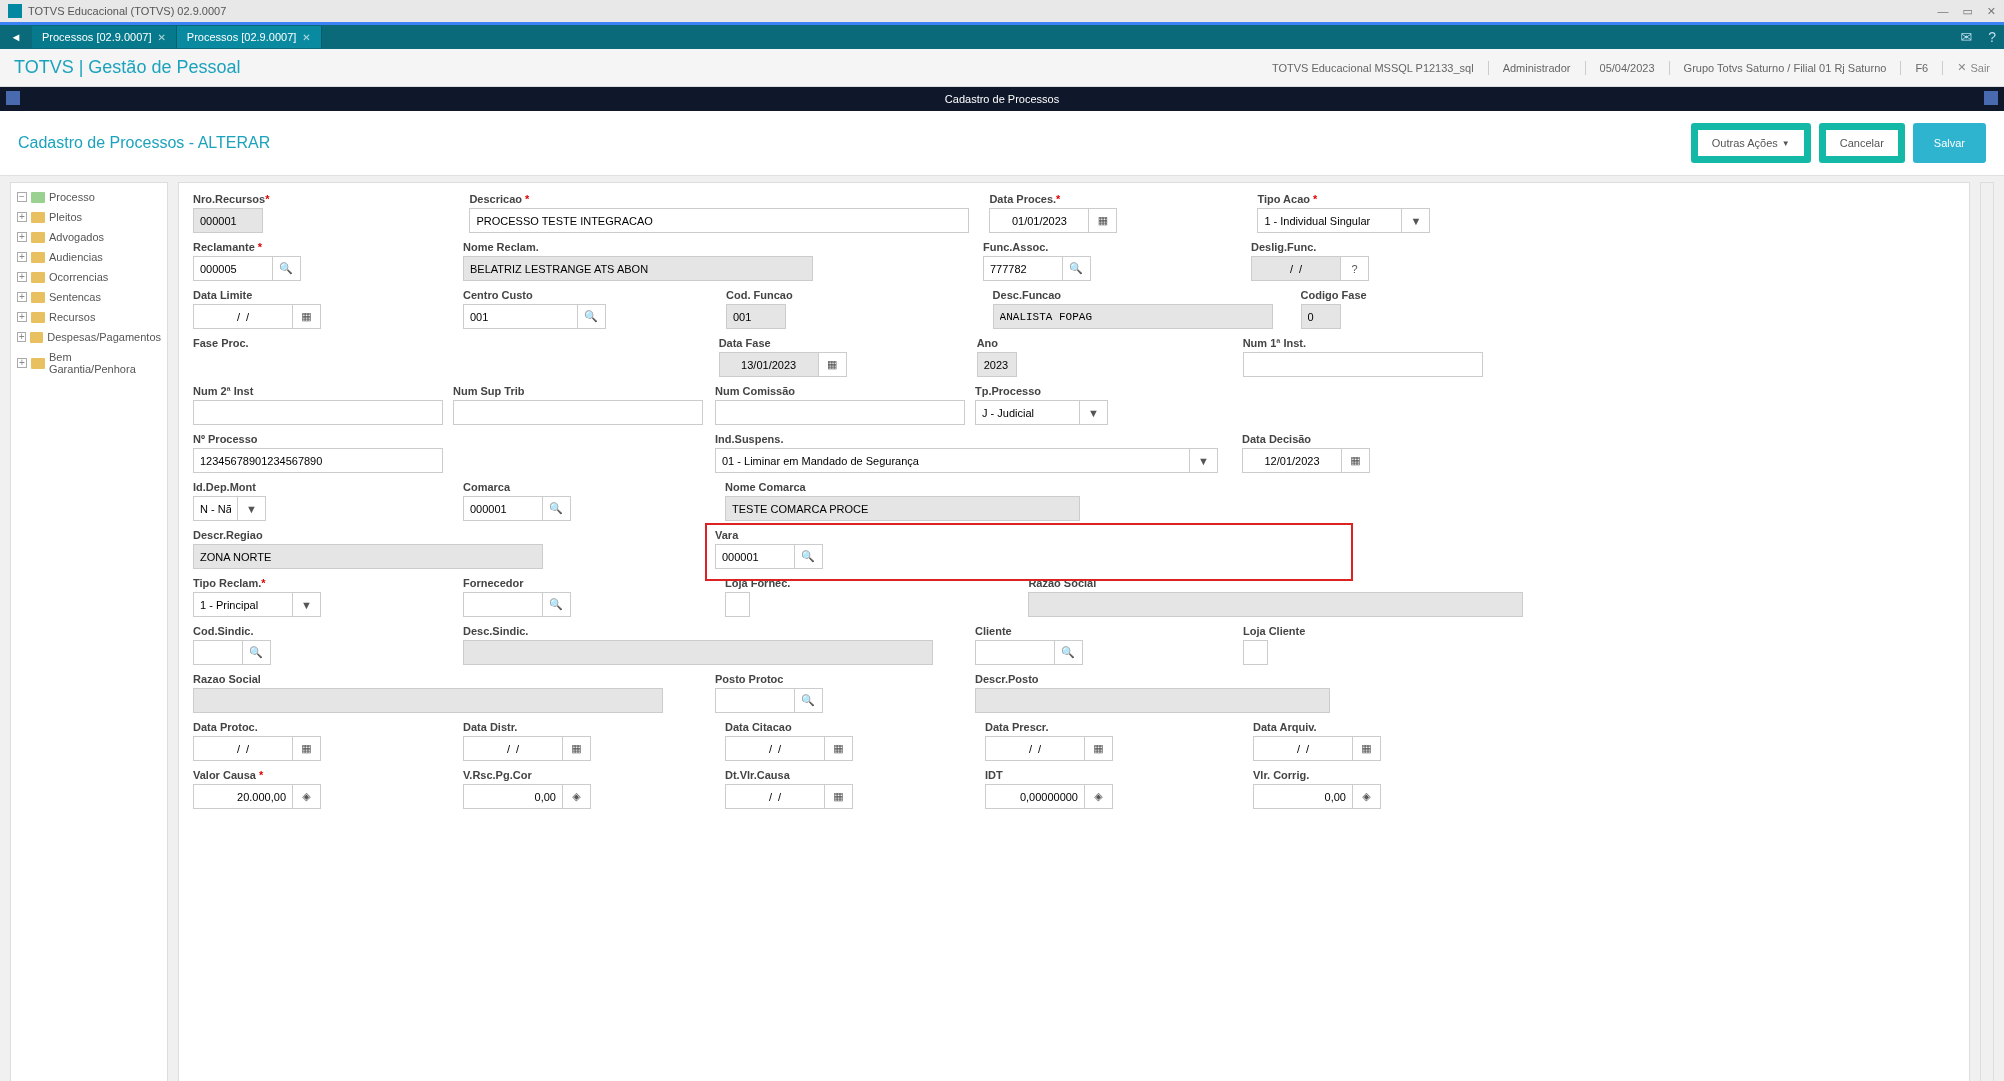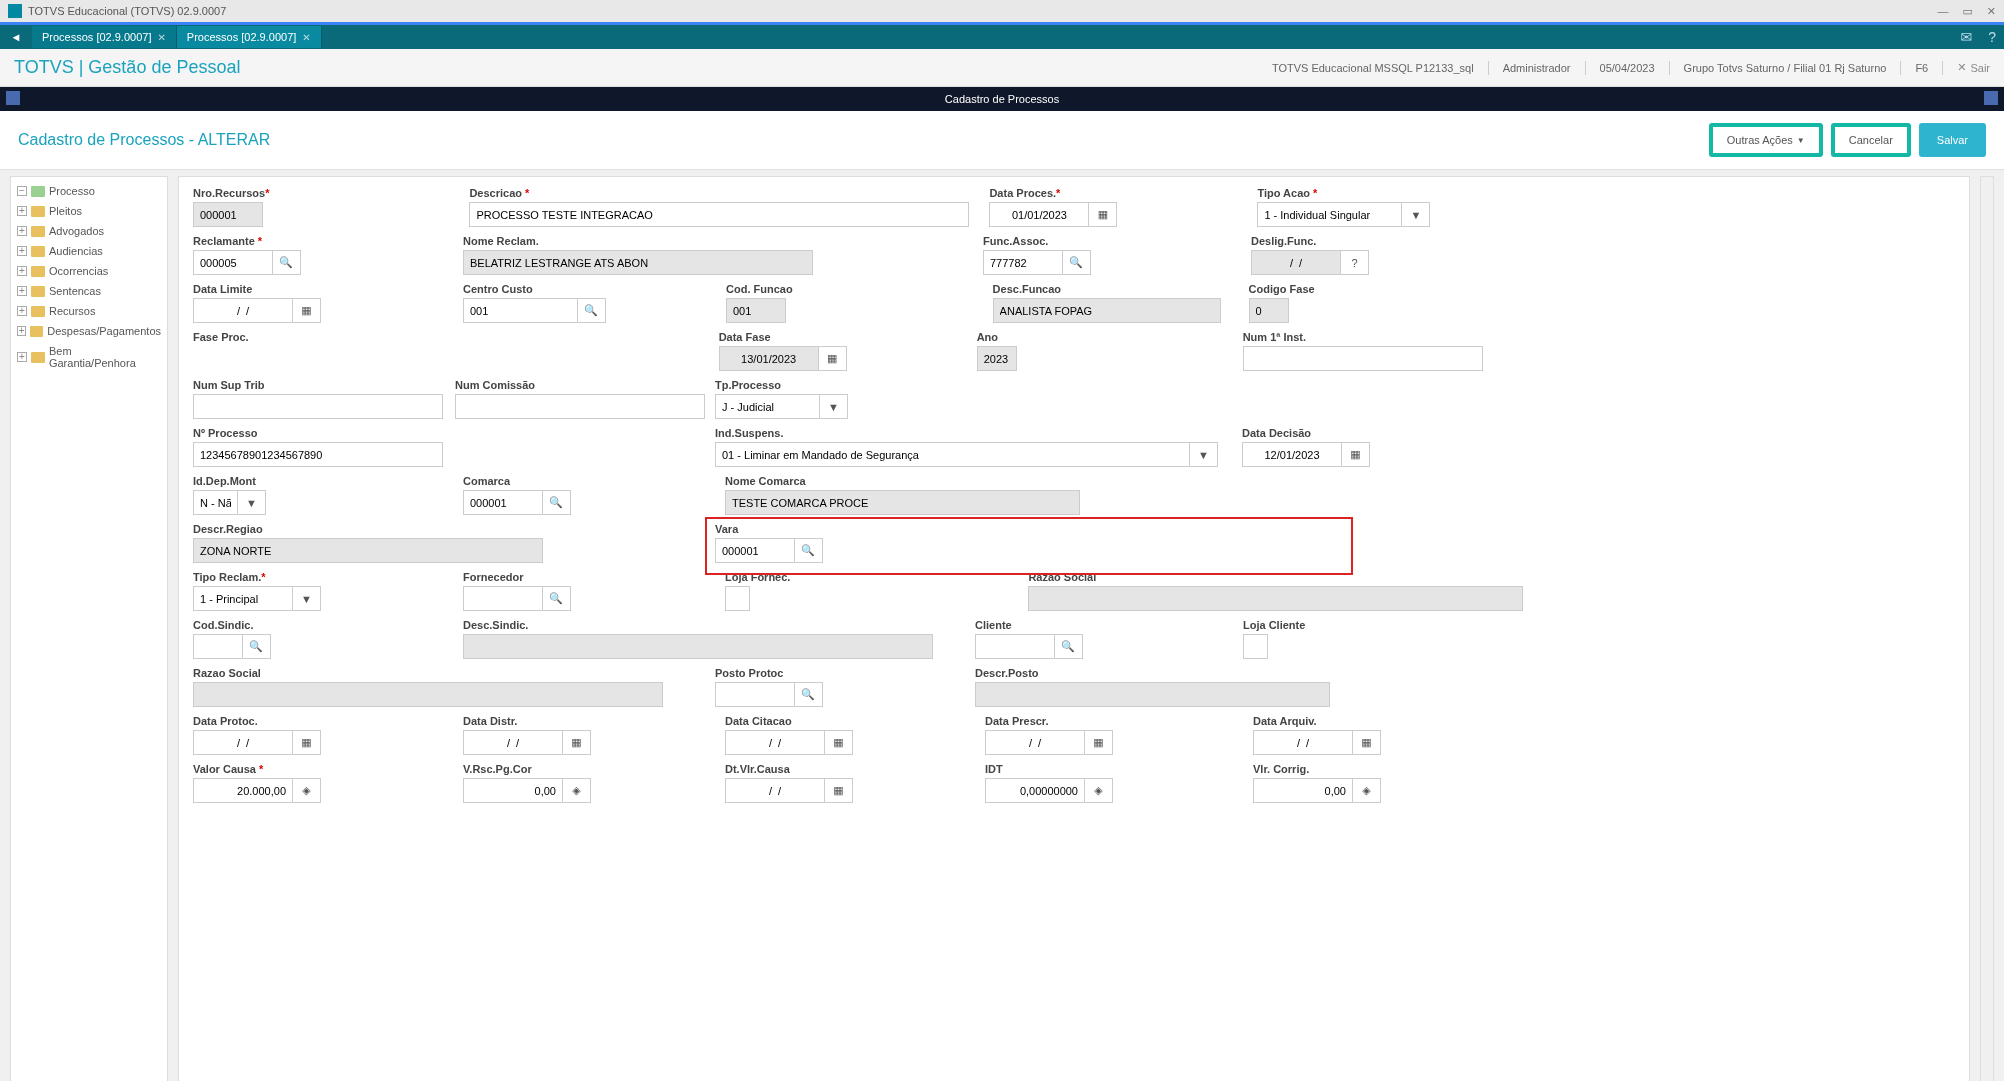--- a/index.html
+++ b/index.html
@@ -19,21 +19,21 @@
 .headerbar .apptitle { color: #1ba3bd; font-size: 18px; font-weight: normal; }
 .headerbar .status { margin-left: auto; display: flex; gap: 14px; color: #666; font-size: 11px; align-items: center; }
 .headerbar .status .sep { border-left: 1px solid #ccc; height: 14px; }
 .headerbar .sair { color: #888; display: flex; align-items: center; gap: 4px; }
 .modalhead { background: #0f172a; color: #fff; padding: 6px 10px; text-align: center; font-size: 11px; position: relative; }
 .modalhead .micon { position: absolute; left: 6px; top: 4px; width: 14px; height: 14px; background: #4a6ab0; }
 .modalhead .mclose { position: absolute; right: 6px; top: 4px; width: 14px; height: 14px; background: #4a6ab0; }
 .actionbar { background: #fff; padding: 12px 18px; display: flex; align-items: center; border-bottom: 1px solid #e0e0e0; }
 .actionbar .pgtitle { color: #1ba3bd; font-size: 16px; }
 .actionbar .actions { margin-left: auto; display: flex; gap: 8px; }
-.btn { padding: 7px 14px; border: 4px solid #14b8a6; background: #fff; color: #555; border-radius: 3px; cursor: pointer; font-size: 11px; display: flex; align-items: center; gap: 4px; text-align: center; }
+.btn { padding: 7px 14px; border: 7px solid #14b8a6; background: #fff; color: #555; border-radius: 3px; cursor: pointer; font-size: 11px; display: flex; align-items: center; gap: 4px; text-align: center; }
 .btn.primary { background: #2fb4d0; color: #fff; border-color: #2fb4d0; }
 .content { display: flex; padding: 6px 10px 10px 10px; gap: 10px; height: calc(100vh - 140px); }
 .sidebar { width: 158px; background: #fff; border: 1px solid #ddd; padding: 4px 0; }
 .tree-item { padding: 4px 6px; display: flex; align-items: center; gap: 4px; cursor: pointer; font-size: 11px; color: #555; }
 .tree-item .plus { width: 10px; font-size: 10px; color: #888; border: 1px solid #aaa; height: 10px; display: flex; align-items: center; justify-content: center; line-height: 1; }
 .tree-item .folder { width: 14px; height: 11px; background: #e8c060; border-radius: 1px; position: relative; }
 .tree-item .folder.open { background: #9ad090; }
 .main { flex: 1; background: #fff; border: 1px solid #ddd; padding: 10px 14px; overflow-y: auto; position: relative; }
 .form-row { display: flex; gap: 10px; margin-bottom: 8px; flex-wrap: wrap; }
 .field { display: flex; flex-direction: column; gap: 3px; }
@@ -227,21 +227,21 @@
             <input class="ipt" style="width: 115px;" value="001">
             <div class="ipt-btn">🔍</div>
           </div>
         </div>
       <div class="field" style="margin-left:110px">
           <label>Cod. Funcao</label>
           <input class="ipt ro" style="width: 60px;" readonly="" value="001">
         </div>
       <div class="field" style="margin-left:190px">
           <label>Desc.Funcao</label>
-          <input class="ipt ro" style="width: 228px;" readonly="" value="ANALISTA FOPAG">
+          <input class="ipt ro" style="width: 280px; font-family: Liberation Mono, monospace;" readonly="" value="ANALISTA FOPAG">
         </div>
       <div class="field" style="margin-left:18px">
           <label>Codigo Fase</label>
           <input class="ipt ro" style="width: 40px;" readonly="" value="0">
         </div>
     </div>
 
     <div class="form-row">
       <div class="field">
           <label>Fase Proc.</label>
@@ -257,20 +257,24 @@
           <label>Ano</label>
           <input class="ipt ro" style="width: 40px;" readonly="" value="2023">
         </div>
       <div class="field" style="margin-left:216px">
           <label>Num 1ª Inst.</label>
           <input class="ipt" style="width: 240px;">
         </div>
     </div>
 
     <div class="form-row">
+      <div class="field">
+          <label>Num 2ª Inst</label>
+          <input class="ipt" style="width: 250px;">
+        </div>
       <div class="field" style="margin-left:0px">
           <label>Num Sup Trib</label>
           <input class="ipt" style="width: 250px;">
         </div>
       <div class="field" style="margin-left:2px">
           <label>Num Comissão</label>
           <input class="ipt" style="width: 250px;">
         </div>
       <div class="field" style="margin-left:0px">
           <label>Tp.Processo</label>

